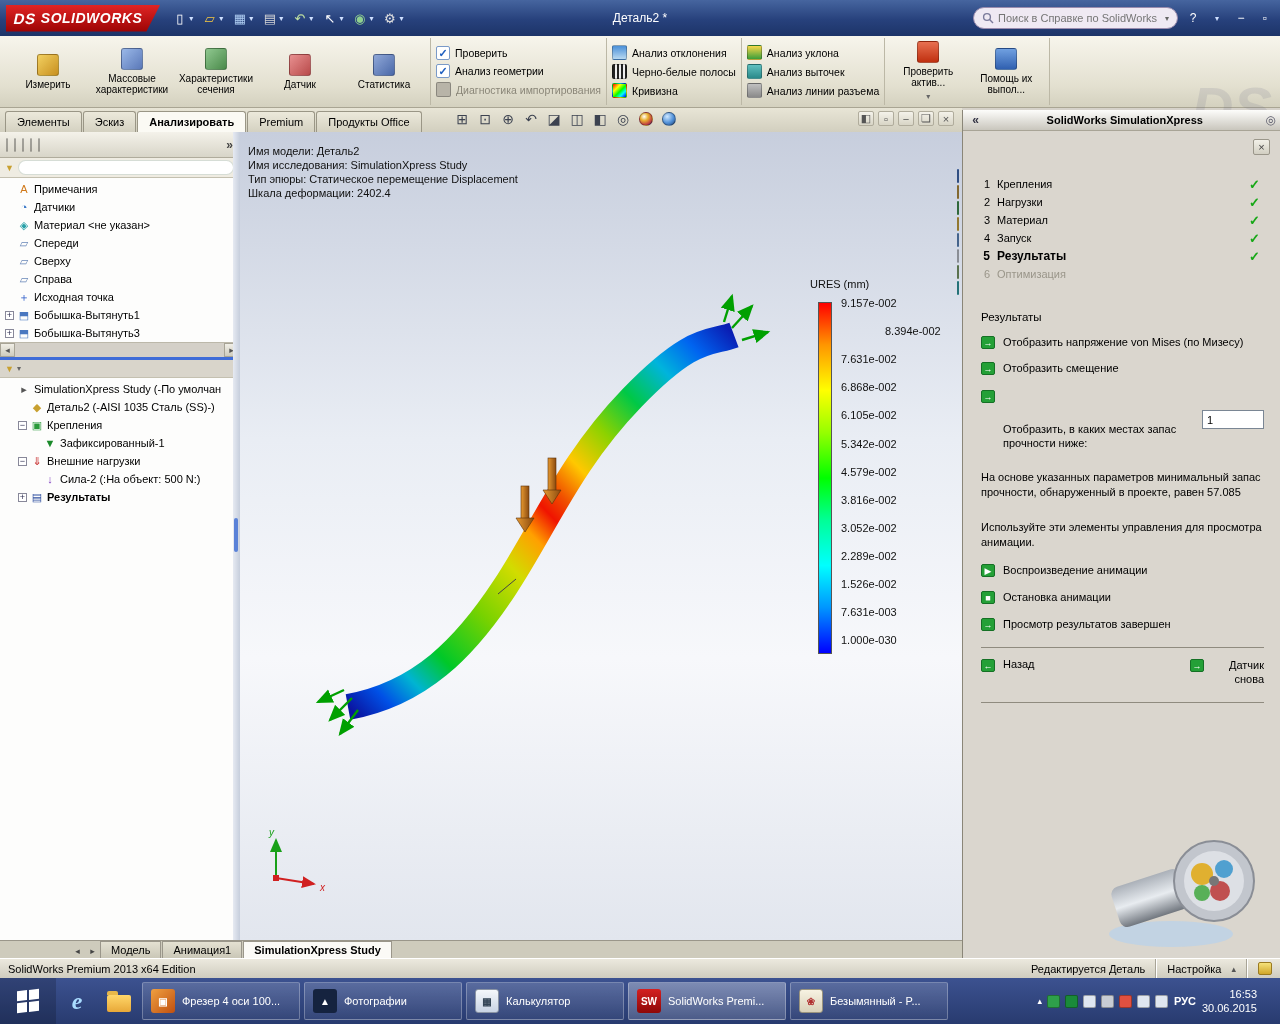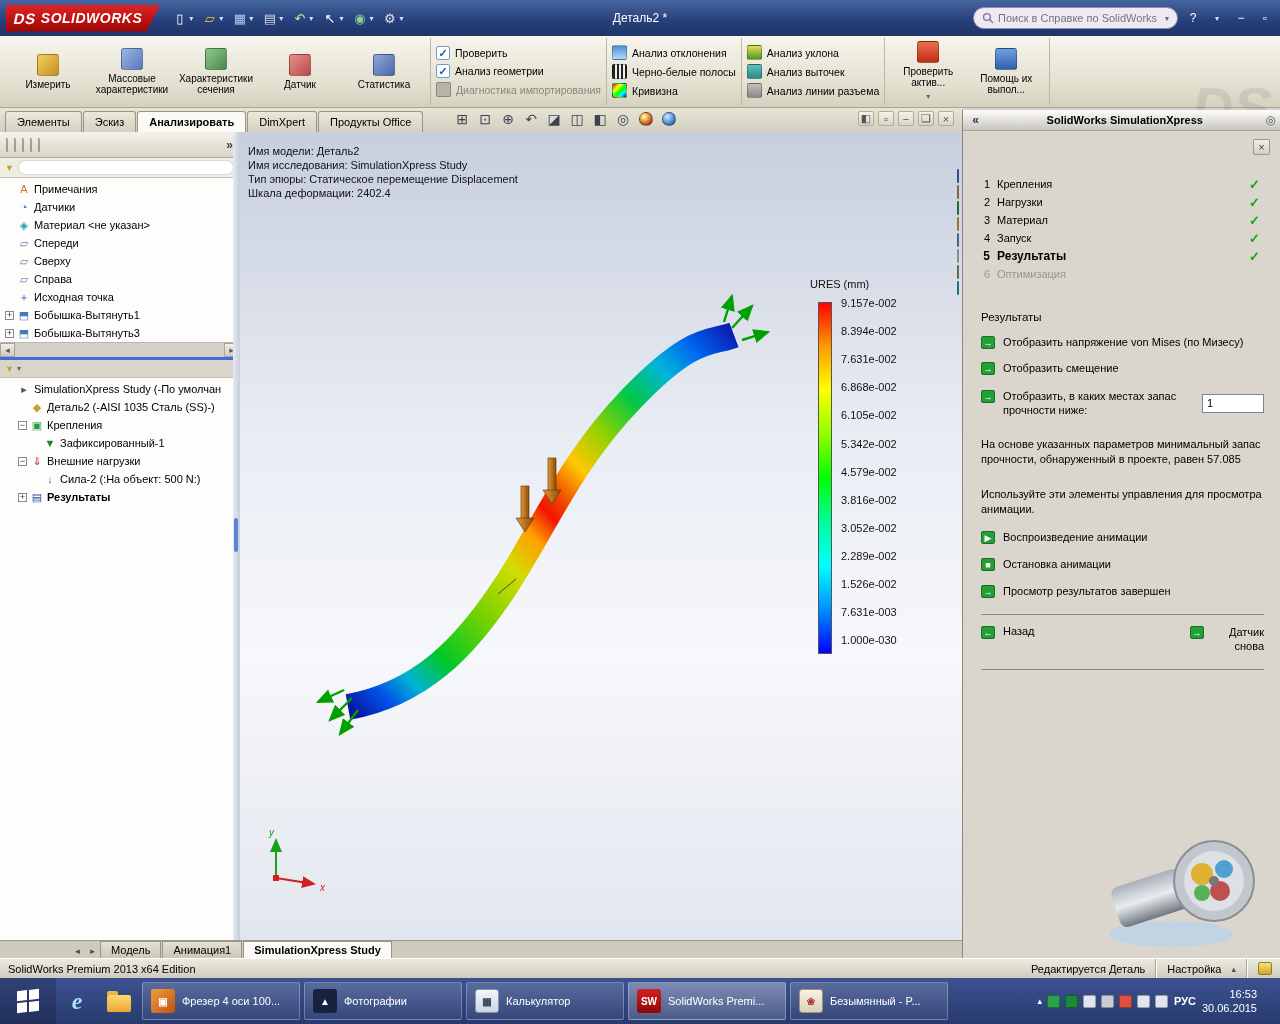--- a/index.html
+++ b/index.html
@@ -128,21 +128,21 @@
   .step.cur{font-weight:bold;font-size:12px;}
   .step.pend{color:#9a968a;}
   .check{margin-left:auto;color:#17a817;font-weight:bold;font-size:13px;}
   .rp-section{margin-top:28px;font-size:11.5px;}
   .act{display:flex;align-items:flex-start;gap:8px;margin-top:12px;}
   .act-ic{flex:0 0 14px;width:14px;height:13px;margin-top:1px;background:#24a037;border:1px solid #157025;border-radius:2px;
     color:#fff;font-size:9px;line-height:12px;text-align:center;}
   .act-l{line-height:14px;max-width:248px;}
   .fos-row{display:flex;align-items:center;gap:8px;margin-top:14px;}
   .fos-row .act{margin-top:0;flex:1;}
-  .fos-row .act-l{max-width:186px;}
+  .fos-row .act-l{max-width:186px;margin-top:33px;}
   .fos-input{width:62px;height:19px;border:1px solid #7a8694;background:#fff;padding:0 4px;font-size:11px;outline:none;}
   .rp-p{margin-top:20px;line-height:15px;max-width:286px;}
   #rp-anim .act{margin-top:13px;}
   .rp-hr{border-top:1px solid #8f8b7f;margin-top:16px;}
   .nav-row{display:flex;justify-content:space-between;align-items:flex-start;margin-top:10px;}
   .restart-l{display:inline-block;width:52px;text-align:right;line-height:14px;}
   #preview{position:absolute;right:4px;bottom:4px;}
 
   
   #statusbar{position:absolute;top:958px;left:0;right:0;height:20px;display:flex;align-items:center;gap:10px;
@@ -327,21 +327,21 @@
           <span class="blabel">Помощь их выпол...</span>
         </button>
       </div>
   </div>
 
   <div id="tabrow">
     <div id="cmd-tabs" style="display:flex;align-items:flex-end;">
         <button class="ctab">Элементы</button>
         <button class="ctab">Эскиз</button>
         <button class="ctab active">Анализировать</button>
-        <button class="ctab">DimXpert</button>
+        <button class="ctab">Premium</button>
         <button class="ctab">Продукты Office</button>
       </div>
     <div id="view-toolbar">
         <button class="vtb">
           <span class="vtg">⊞</span>
         </button>
         <button class="vtb">
           <span class="vtg">⊡</span>
         </button>
         <button class="vtb">
@@ -559,21 +559,21 @@
     <div id="info-lines">
         <div>Имя модели: Деталь2</div>
         <div>Имя исследования: SimulationXpress Study</div>
         <div>Тип эпюры: Статическое перемещение Displacement</div>
         <div>Шкала деформации: 2402.4</div>
       </div>
     <div class="lg-title">URES (mm)</div>
     <div class="lg-bar"></div>
     <div id="legend-labels">
         <div class="lg-val" style="top: 165px;">9.157e-002</div>
-        <div class="lg-val" style="top: 193.1px;">8.394e-002</div>
+        <div class="lg-val" style="top: 193.1px; margin-left: 44px;">8.394e-002</div>
         <div class="lg-val" style="top: 221.2px;">7.631e-002</div>
         <div class="lg-val" style="top: 249.3px;">6.868e-002</div>
         <div class="lg-val" style="top: 277.4px;">6.105e-002</div>
         <div class="lg-val" style="top: 305.5px;">5.342e-002</div>
         <div class="lg-val" style="top: 333.6px;">4.579e-002</div>
         <div class="lg-val" style="top: 361.7px;">3.816e-002</div>
         <div class="lg-val" style="top: 389.8px;">3.052e-002</div>
         <div class="lg-val" style="top: 417.9px;">2.289e-002</div>
         <div class="lg-val" style="top: 446px;">1.526e-002</div>
         <div class="lg-val" style="top: 474.1px;">7.631e-003</div>

